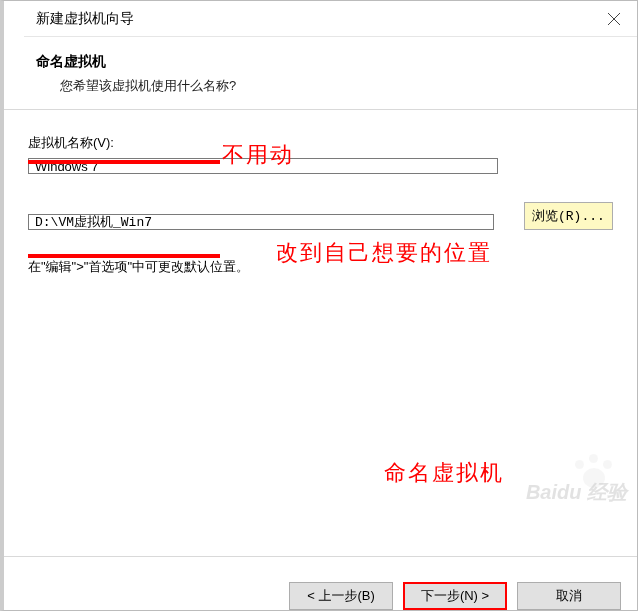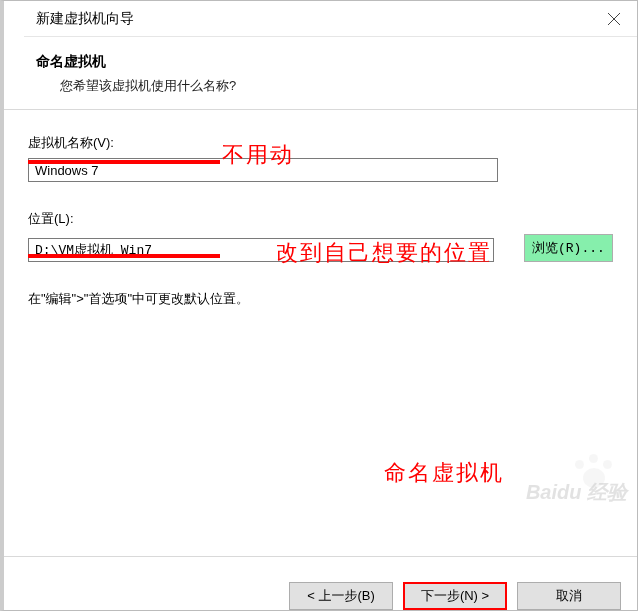--- a/index.html
+++ b/index.html
@@ -7,23 +7,23 @@
   .window { width: 638px; height: 611px; border: 1px solid #bbb; border-left: 4px solid #ccc; background: #fff; position: relative; display: flex; flex-direction: column; }
   .titlebar { height: 36px; display: flex; align-items: center; justify-content: space-between; padding: 0 0 0 12px; border-bottom: 1px solid #e6e6e6; margin-left: 20px; }
   .titlebar .title { font-size: 14px; }
   .titlebar .close { width: 46px; height: 36px; display: flex; align-items: center; justify-content: center; color: #444; font-size: 18px; font-weight: 200; cursor: default; }
   .header { padding: 16px 22px 14px 22px; border-bottom: 1px solid #d9d9d9; }
   .header .subtitle { font-size: 14px; font-weight: 700; margin-left: 10px; }
   .header .subdesc { font-size: 13px; margin: 6px 0 0 34px; color: #222; }
   .body { flex: 1; padding: 24px 24px 8px 24px; position: relative; }
   .label { font-size: 13px; margin-bottom: 6px; }
   .row { position: relative; margin-bottom: 28px; }
-  input.text { width: 470px; height: 24px; border: 1px solid #7a7a7a; padding: 2px 6px; font-size: 13px; font-family: inherit; background: #fff; }
+  input.text { width: 470px; height: 16px; border: 1px solid #7a7a7a; padding: 2px 6px; font-size: 13px; font-family: inherit; background: #fff; }
   .loc-row { display: flex; gap: 30px; align-items: flex-end; font-family: Liberation Mono, monospace; }
-  .browse-btn { width: 90px; height: 28px; border: 1px solid #adadad; background: #86efac; font-size: 13px; font-family: inherit; cursor: default; }
+  .browse-btn { width: 90px; height: 28px; border: 1px solid #adadad; background: #fef9c3; font-size: 13px; font-family: inherit; cursor: default; }
   .hint { font-size: 13px; margin-top: 8px; }
   .underline { position: absolute; height: 4px; background: #ff0000; left: 24px; }
   .anno { position: absolute; color: #ff0000; font-size: 22px; font-weight: 500; font-family: "Microsoft YaHei", "SimHei", sans-serif; letter-spacing: 2px; }
   .footer { height: 54px; border-top: 1px solid #d9d9d9; display: flex; align-items: flex-end; justify-content: flex-end; padding: 0 16px; gap: 10px; }
   .footer button { min-width: 104px; height: 28px; border: 1px solid #adadad; background: #e1e1e1; font-size: 13px; font-family: inherit; cursor: default; }
   .footer .next { border: 2px solid #ff0000; }
   .watermark { position: absolute; right: 10px; bottom: 50px; font-size: 20px; color: #ccc; opacity: .55; pointer-events: none; font-style: italic; font-weight: 700; }
   .paw { position: absolute; right: 20px; bottom: 62px; width: 46px; height: 40px; opacity: .25; pointer-events: none; }
   .paw span { position: absolute; background: #ddd; border-radius: 50%; }
 </style>
@@ -48,21 +48,20 @@
   </div>
 
   <div class="body">
 
     <div class="row">
       <div class="label">虚拟机名称(V):</div>
       <input type="text" class="text" value="Windows 7" style="">
     </div>
 
     <div class="row">
-      <div class="label">位置(L):</div>
       <div class="loc-row">
         <input type="text" class="text" value="D:\VM虚拟机_Win7" style="">
         <button class="browse-btn">浏览(R)...</button>
       </div>
     </div>
 
     <div class="hint">在"编辑"&gt;"首选项"中可更改默认位置。</div>
 
     <div class="underline" style="top:50px; width:192px;"></div>
     <div class="underline" style="top:144px; width:192px;"></div>

